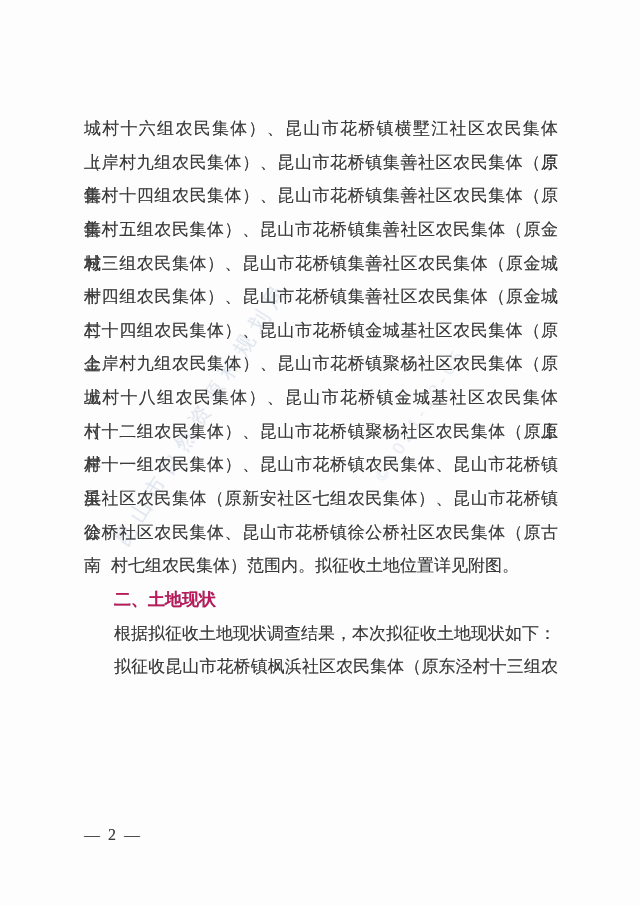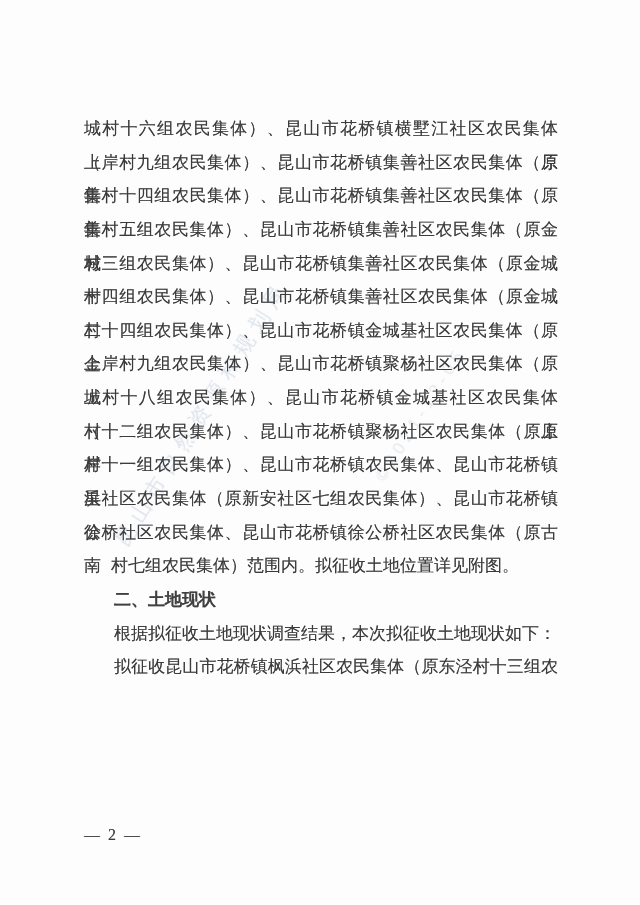--- a/index.html
+++ b/index.html
@@ -70,21 +70,21 @@
   }
   .line.no-just {
     text-align: left;
     text-align-last: left;
     margin-left: 27px;
   }
   .para.indent { padding-left: 30px; }
   .para.heading {
     font-family: "Liberation Sans", "DejaVu Sans", sans-serif;
     font-weight: 700;
-    color: #404040;
+    color: #be185d;
   }
   .para.just {
     white-space: normal;
     text-align: justify;
     text-align-last: justify;
   }
   .page-number {
     position: absolute;
     left: 84px;
     top: 826px;

